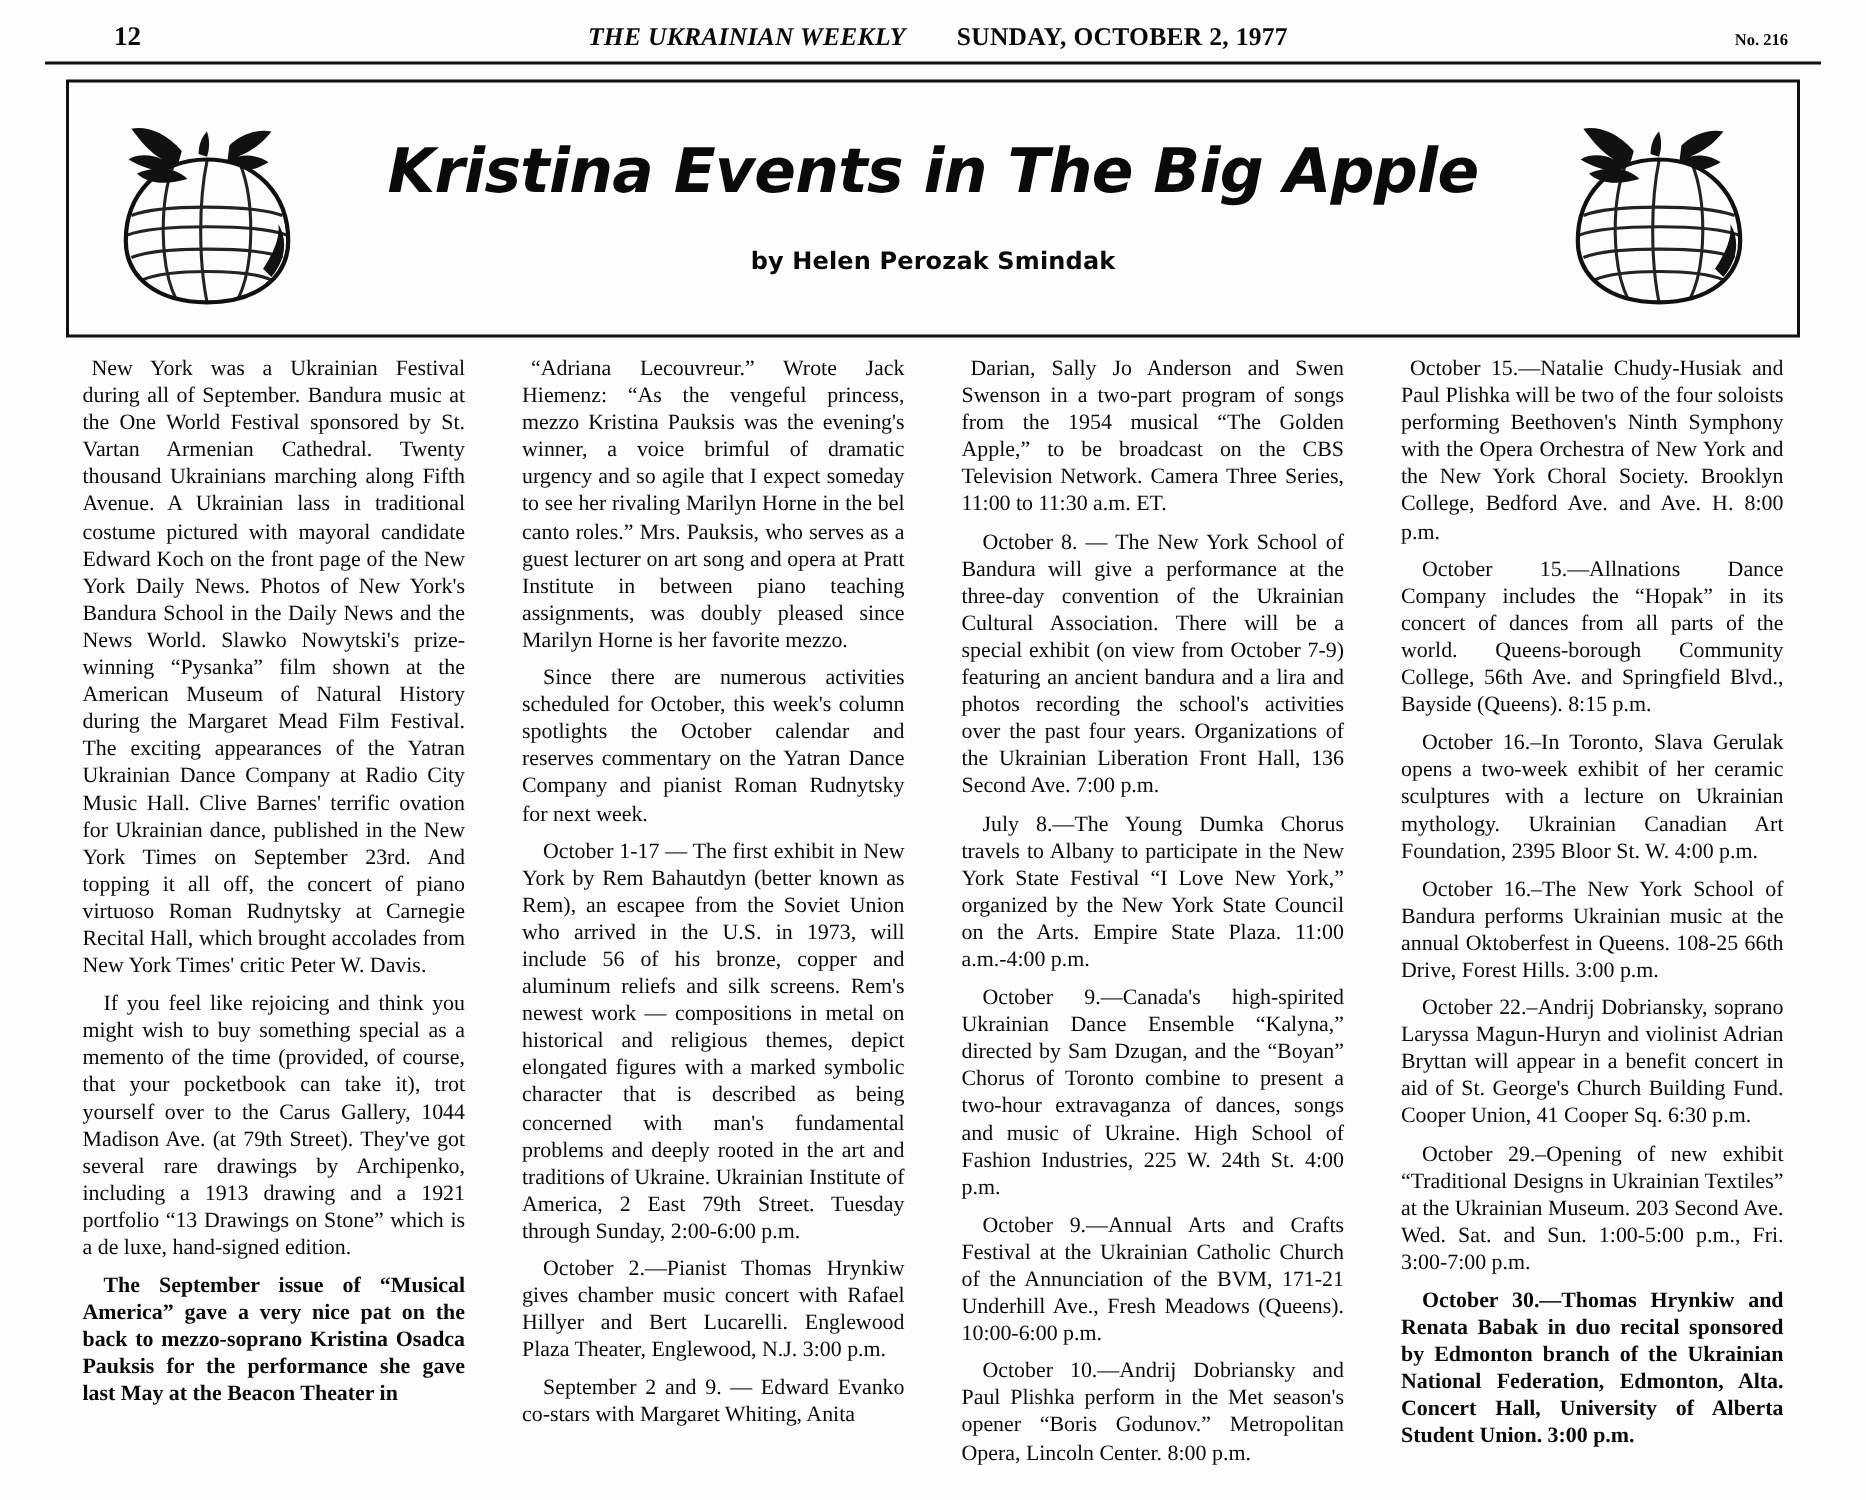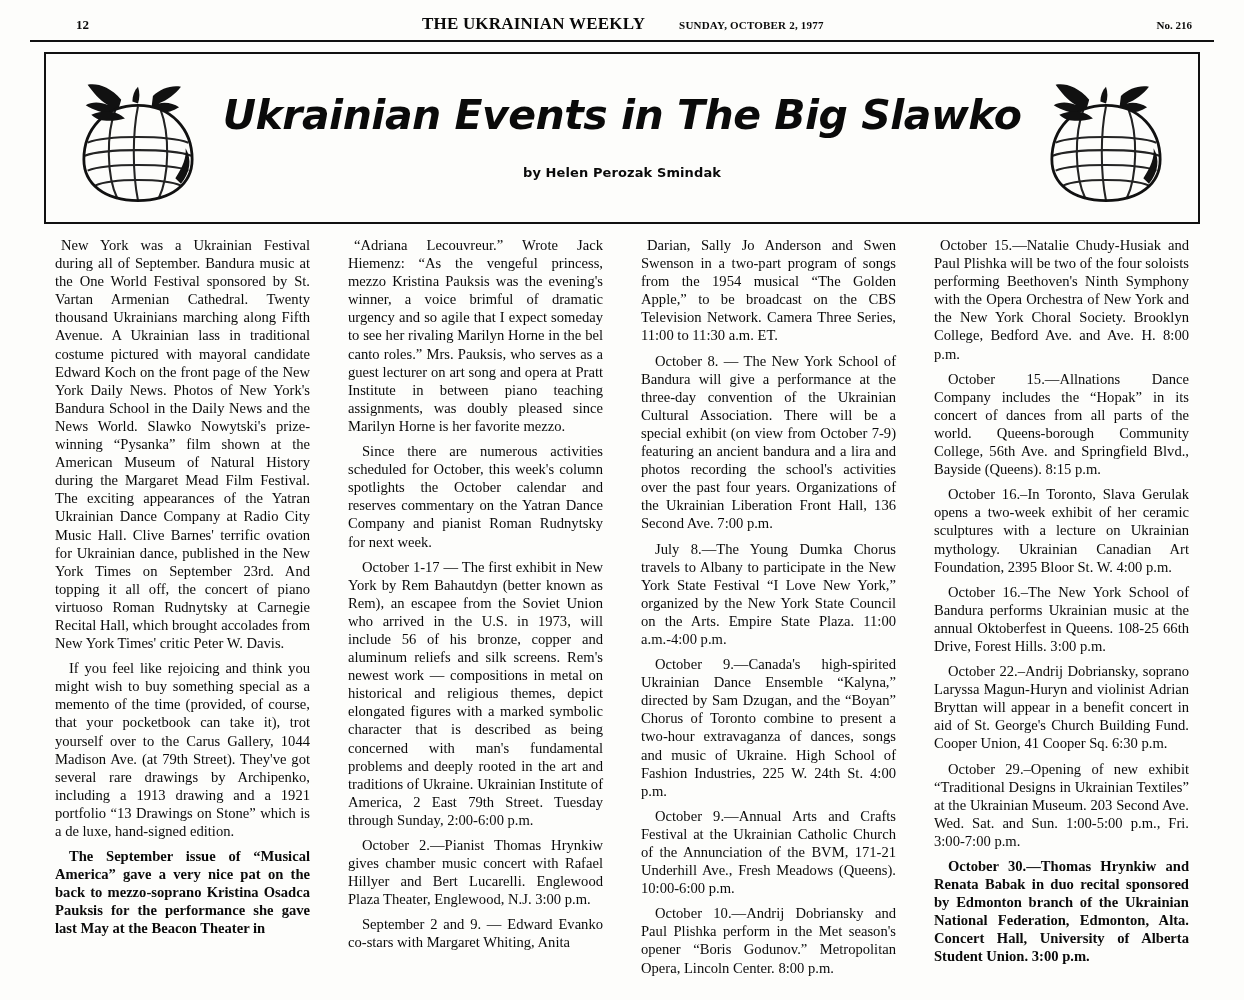--- a/index.html
+++ b/index.html
@@ -28,35 +28,36 @@
     align-items: baseline;
     justify-content: space-between;
     padding: 0 22px 0 46px;
     border-bottom: 2.5px solid #111;
     padding-bottom: 6px;
     margin-bottom: 0;
   }
   .folio {
     font-family: "Liberation Serif", serif;
     font-weight: bold;
-    font-size: 13px;
+    font-size: 18px;
   }
   .masthead-center {
     display: flex;
     gap: 34px;
     align-items: baseline;
   }
   .paper-name {
     font-weight: bold;
     font-size: 17px;
     letter-spacing: .2px;
+    font-style: italic;
   }
   .issue-date {
     font-weight: bold;
-    font-size: 11px;
+    font-size: 17px;
     letter-spacing: .2px;
   }
   .issue-no {
     font-weight: bold;
     font-size: 11px;
   }
   
   .banner {
     margin: 10px 14px 12px 14px;
     border: 2.5px solid #111;
@@ -76,21 +77,21 @@
     font-style: italic;
     font-weight: bold;
     font-size: 41px;
     letter-spacing: -0.5px;
     color: #0a0a0a;
     white-space: nowrap;
   }
   .banner-byline {
     font-family: "DejaVu Sans", sans-serif;
     font-weight: bold;
-    font-size: 13px;
+    font-size: 16px;
     margin-top: 26px;
     letter-spacing: .1px;
   }
   .apple {
     position: absolute;
     top: 14px;
     width: 152px;
     height: 140px;
   }
   .apple.left { left: 16px; }
@@ -152,21 +153,21 @@
           <path d="M56 44 C46 70 46 116 58 140"></path>
           <path d="M80 41 C74 70 74 112 80 142"></path>
           <path d="M104 44 C114 70 114 116 102 140"></path>
         </g>
         <path d="M30 50 C44 44 58 46 66 54 C52 58 38 58 30 50 Z" fill="#111"></path>
         <path d="M120 118 C128 106 132 96 131 86 C138 98 136 112 126 124 Z" fill="#111"></path>
       </g>
     </svg>
 
     <div class="banner-inner">
-      <div class="banner-title">Ukrainian Events in The Big Slawko</div>
+      <div class="banner-title">Kristina Events in The Big Apple</div>
       <div class="banner-byline">by Helen Perozak Smindak</div>
     </div>
 
     <svg class="apple right" viewBox="0 0 160 150">
       <g fill="#111">
         <path d="M62 34 C50 20 36 16 26 18 C32 26 38 34 48 40 C40 36 30 36 24 40 C34 46 46 50 58 48 Z"></path>
         <path d="M96 30 C104 22 116 18 126 20 C120 28 112 34 102 38 C110 36 118 38 124 42 C114 48 104 50 94 46 Z"></path>
         <path d="M74 36 C74 30 76 24 80 20 C82 26 82 32 80 38 Z"></path>
       </g>
       <g>

